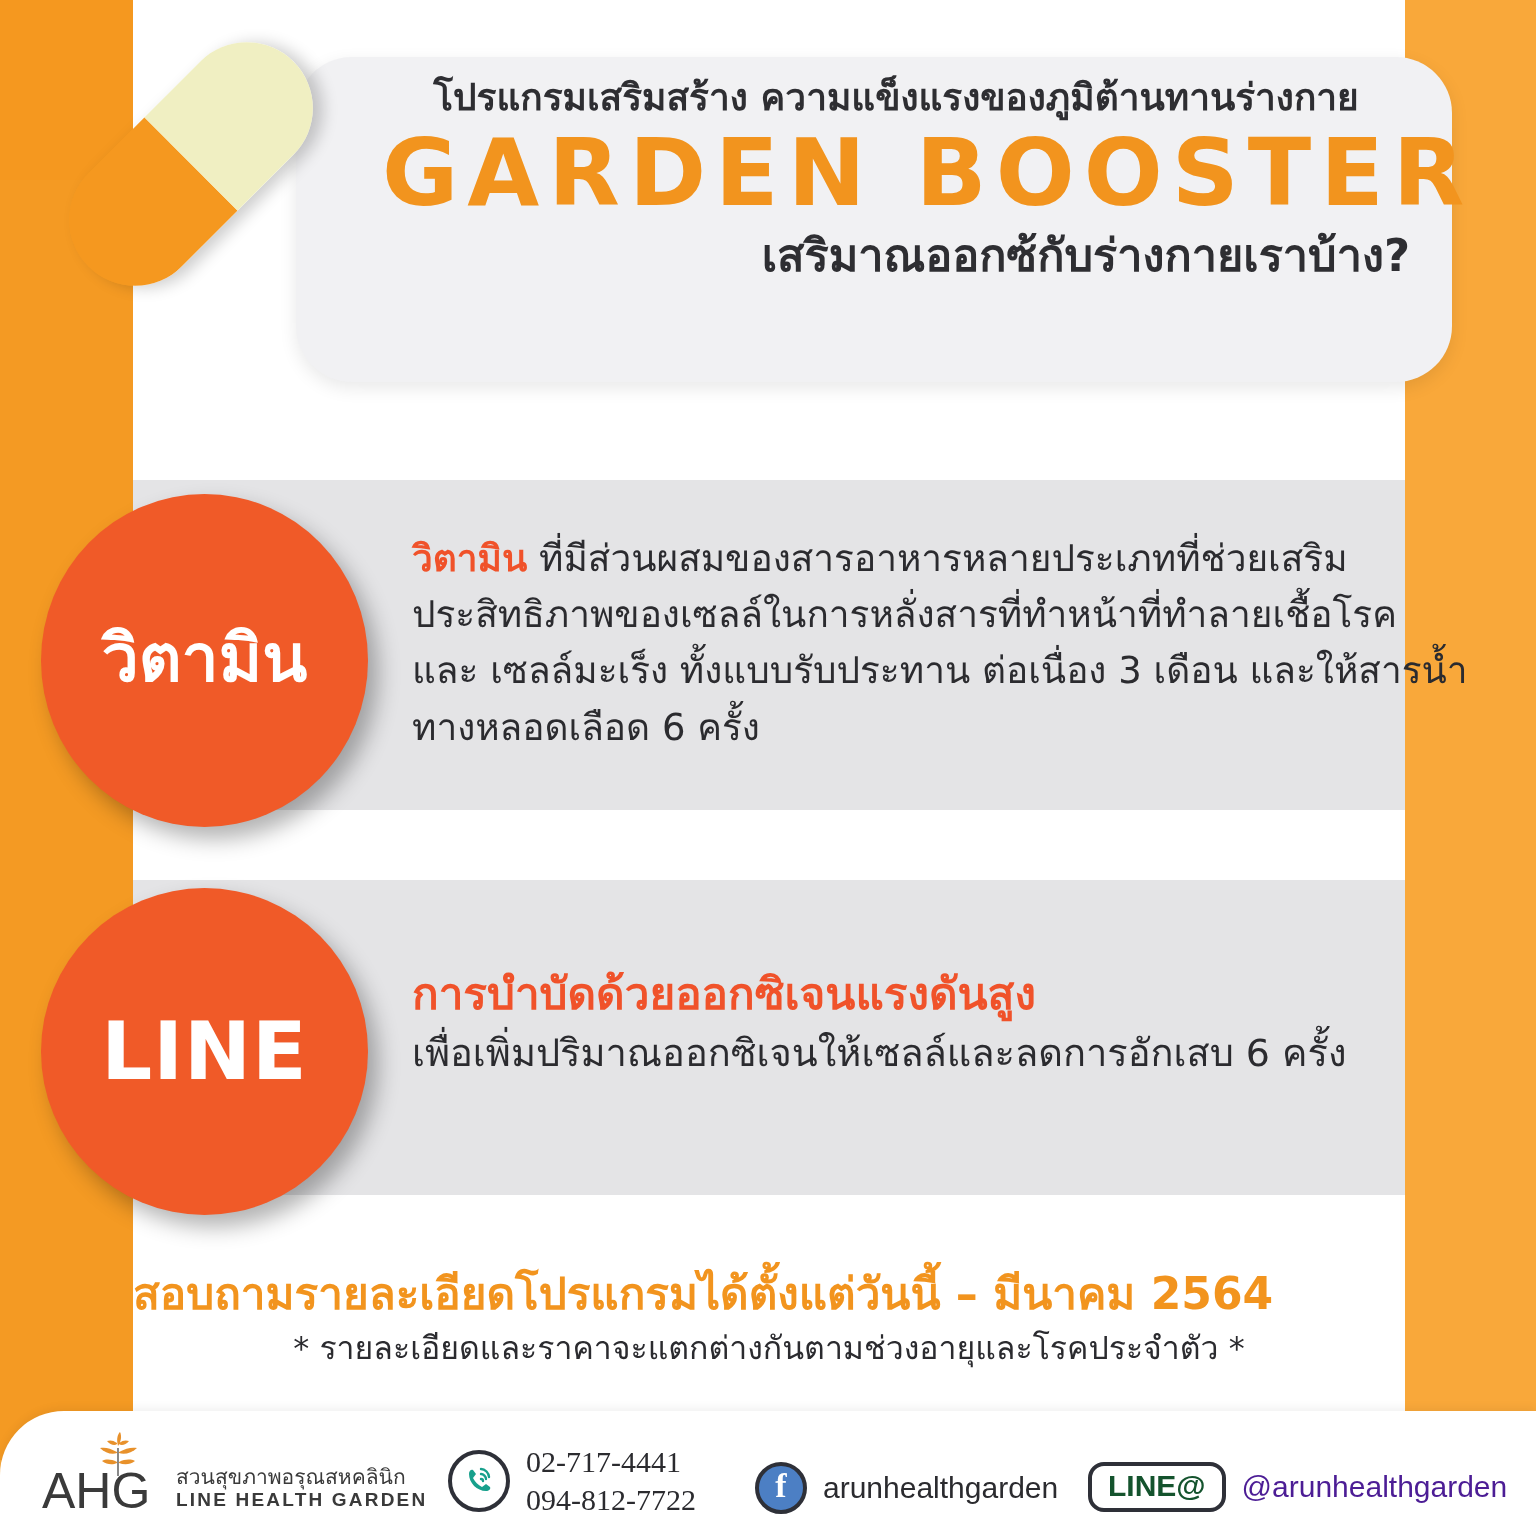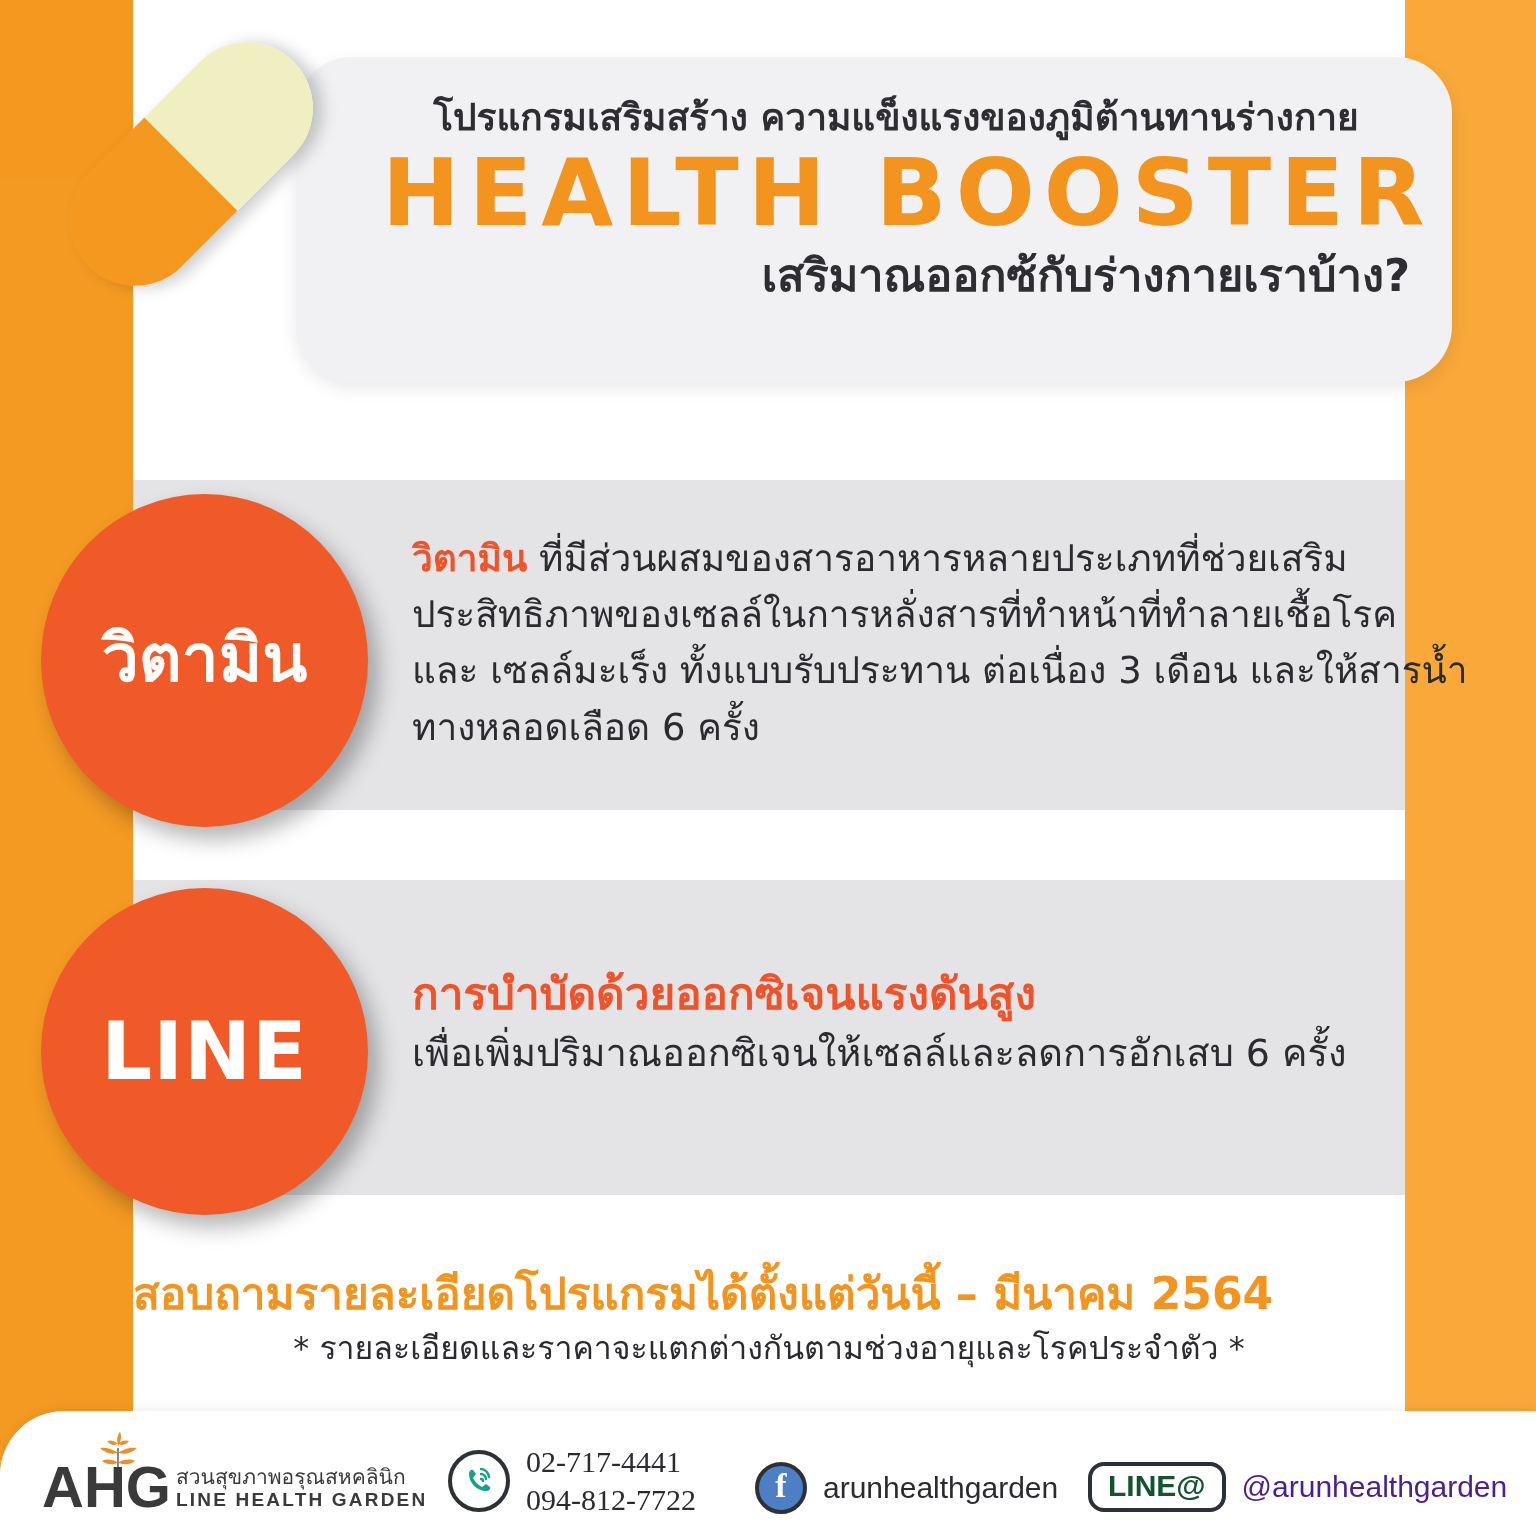--- a/index.html
+++ b/index.html
@@ -57,21 +57,20 @@
     padding:18px 36px 0 60px;
     box-sizing:border-box;
     text-align:right;
   }
   .head-line1{
     color:#2E2E32;
     font-size:37px;
     font-weight:bold;
     letter-spacing:0px;
     line-height:1.25;
-    margin-top:20px;
     text-align:center;
     padding-left:20px;
   }
   .head-title{
     color:#F2941E;
     font-size:93px;
     font-weight:bold;
     letter-spacing:9px;
     line-height:1.05;
     margin-top:4px;
@@ -193,21 +192,21 @@
     position:absolute;left:1500px;top:1411px;width:36px;height:125px;
     background:#FFFFFF;
   }
   .f-logo{
     position:absolute;left:42px;top:1438px;
     display:flex;align-items:flex-end;gap:12px;
   }
   .ahg-mark{position:relative;width:122px;height:78px;}
   .ahg-letters{
     position:absolute;left:0;bottom:0;
-    font-size:58px;font-weight:700;color:#3A3A3A;
+    font-size:50px;font-weight:400;color:#3A3A3A;
     letter-spacing:0px;line-height:1;
     font-family:"Liberation Sans",sans-serif;
   }
   .ahg-plant{position:absolute;left:48px;top:-6px;width:58px;height:46px;}
   .f-logo-txt{padding-bottom:4px;}
   .f-th{font-size:21px;color:#3A3A3A;line-height:1.15;font-weight:500;}
   .f-en{font-size:19px;color:#3A3A3A;letter-spacing:2.2px;line-height:1.2;font-family:"Liberation Sans",sans-serif;font-weight:bold;}
 
   .f-phone{
     position:absolute;left:448px;top:1443px;
@@ -263,21 +262,21 @@
   <div class="bg-leftcol-b"></div>
   <div class="card-white"></div>
   <div class="right-strip"></div>
 
   <div class="band band-vitamin"></div>
   <div class="band band-hbot"></div>
 
   <div class="header-card">
     <div class="header-inner">
       <div class="head-line1">โปรแกรมเสริมสร้าง ความแข็งแรงของภูมิต้านทานร่างกาย</div>
-      <div class="head-title">HEALTH BOOSTER</div>
+      <div class="head-title">GARDEN BOOSTER</div>
       <div class="head-line3">เสริมาณออกซ้กับร่างกายเราบ้าง?</div>
     </div>
   </div>
 
   <div class="pill">
     <div class="pill-half-a"></div>
     <div class="pill-half-b"></div>
   </div>
 
   <div class="circle circle-vitamin">

